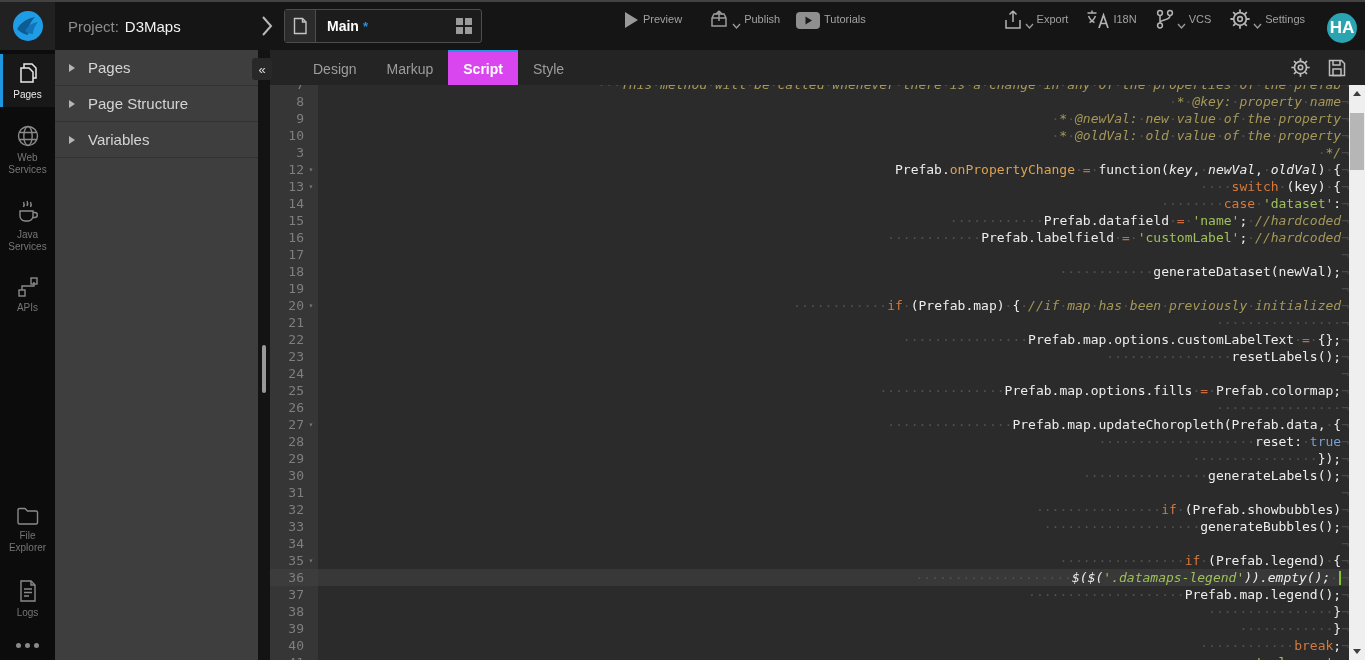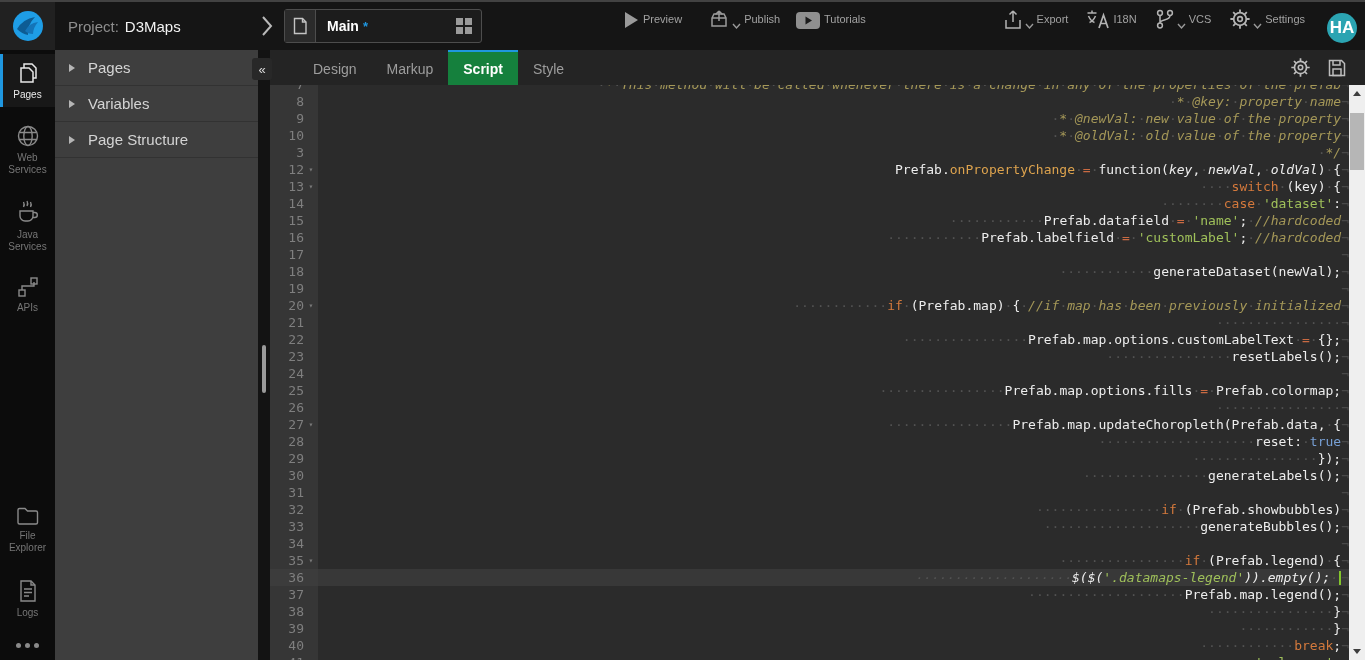--- a/index.html
+++ b/index.html
@@ -69,21 +69,21 @@
     display:flex; align-items:center; justify-content:center; cursor:pointer; z-index:5; }
   .panel-strip { position:absolute; left:258px; top:50px; width:12px; height:610px; background:#131313; }
   .panel-thumb { position:absolute; left:4px; top:295px; width:4px; height:48px;
     background:#999999; border-radius:2px; cursor:pointer; }
 
   
   .tabrow { position:absolute; left:270px; top:50px; width:1095px; height:35px; background:#242424; }
   .tabs { display:flex; height:35px; padding-left:28px; }
   .tab { padding:8px 15px; display:flex; align-items:center; color:#9d9d9d; font-size:14px;
     cursor:pointer; border-top:2px solid transparent; }
-  .tab.active { background:#15803d; color:#ffffff; font-weight:bold;
+  .tab.active { background:#d946ef; color:#ffffff; font-weight:bold;
     border-top:2px solid var(--accent); }
   .tabrow-icons { position:absolute; right:18px; top:0; height:35px; display:flex;
     gap:16px; align-items:center; }
   .tabrow-icons svg { cursor:pointer; }
 
   
   .editor { position:absolute; left:270px; top:85px; width:1079px; height:575px;
     background:#2b2b2b; overflow:hidden; }
   .cm-lines { position:absolute; left:0; top:-9px; right:0; }
   .cm-row { display:flex; height:17px; }
@@ -311,25 +311,25 @@
     </div>
   </div>
 
   <div class="panel">
     <div class="panel-row">
       <span class="tri"></span>
       <span class="ptext">Pages</span>
     </div>
     <div class="panel-row">
       <span class="tri"></span>
-      <span class="ptext">Variables</span>
+      <span class="ptext">Page Structure</span>
     </div>
     <div class="panel-row">
       <span class="tri"></span>
-      <span class="ptext">Page Structure</span>
+      <span class="ptext">Variables</span>
     </div>
     <div class="collapse-btn">«</div>
   </div>
   <div class="panel-strip">
     <div class="panel-thumb"></div>
   </div>
 
   <div class="tabrow">
     <div class="tabs">
       <div class="tab">Design</div>

